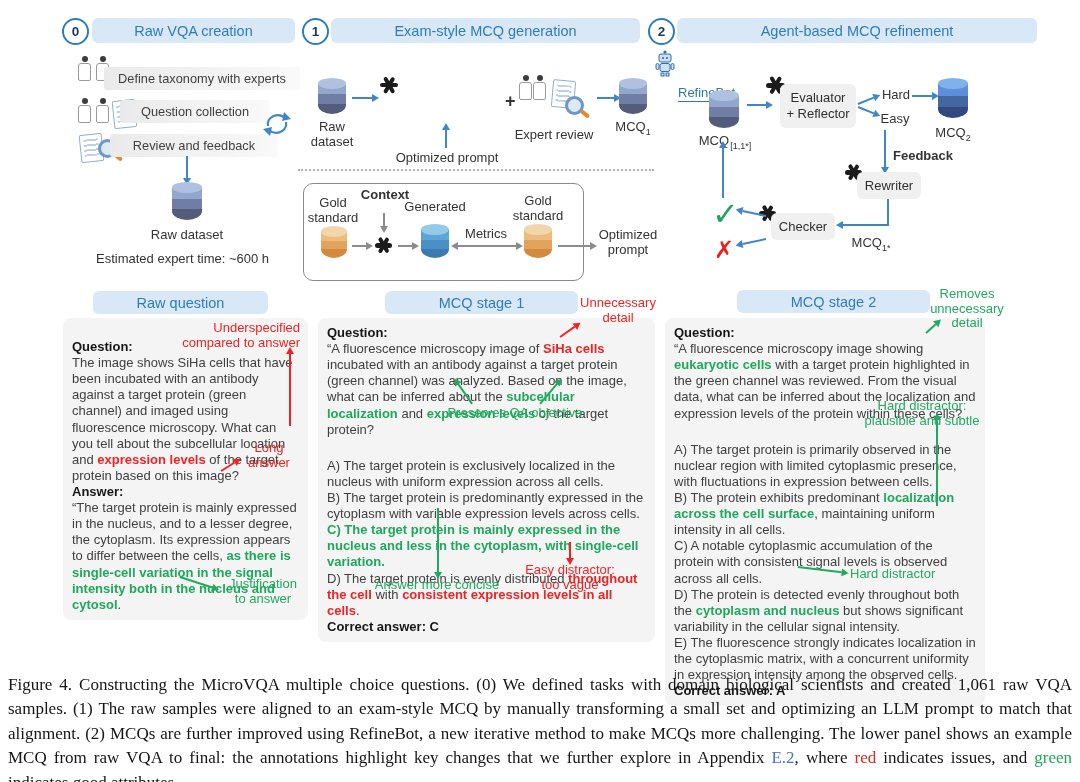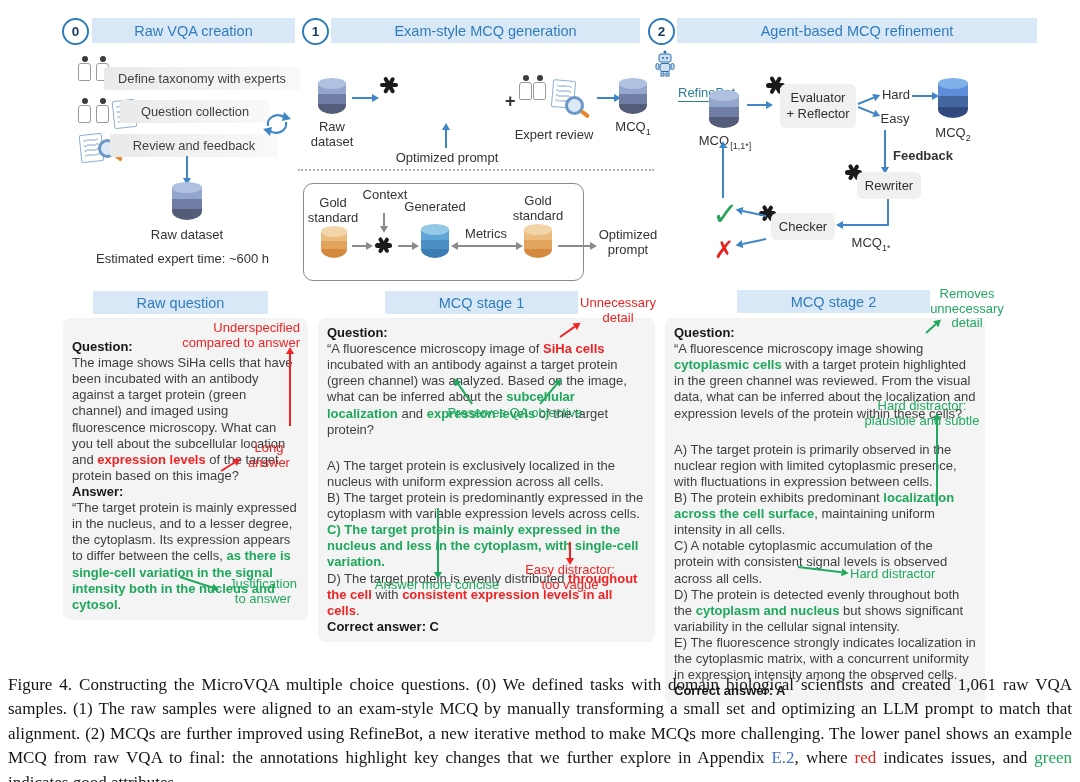--- a/index.html
+++ b/index.html
@@ -1,20 +1,20 @@
 <!DOCTYPE html>
 <html><head>
 <meta charset="utf-8">
 <style>
   html,body{margin:0;padding:0;background:#fff;}
   .root{position:relative;width:1080px;height:782px;background:#fff;overflow:hidden;
         font-family:"Liberation Sans","DejaVu Sans",sans-serif;}
 
   
-  .pill{position:absolute;background:#d9e8f6;border-radius:0;display:flex;align-items:center;
+  .pill{position:absolute;background:#d9e8f6;border-radius:6px;display:flex;align-items:center;
         justify-content:center;font-size:14.5px;color:#2f7cbd;height:25px;}
   .stagecirc{position:absolute;width:23px;height:23px;border:2.5px solid #2f7cbd;border-radius:50%;
         background:#fff;display:flex;align-items:center;justify-content:center;
         font-size:13.5px;font-weight:700;color:#163a5e;}
   .step{position:absolute;height:23px;background:linear-gradient(90deg,#eaeaea,#f9f9f9);
         border-radius:3px;display:flex;align-items:center;justify-content:center;
         font-size:12.8px;color:#3f3f3f;}
   .dlab{position:absolute;font-size:13px;color:#333;text-align:center;white-space:pre-line;line-height:1.15;}
   .fbox{position:absolute;background:#f0f0f1;border-radius:6px;display:flex;align-items:center;
         justify-content:center;text-align:center;font-size:13px;color:#2e2e2e;white-space:pre-line;line-height:1.2;}
@@ -152,21 +152,21 @@
   <div class="db db-raw" style="left:619px;top:84px;width:28px;height:30px;"></div>
   <div class="dlab" style="left:610px;top:120px;width:46px;"><span>MCQ</span><sub>1</sub></div>
 
   <div class="dotted" style="left:298px;top:169px;width:356px;"></div>
 
   <div class="dspybox" style="left:303px;top:183px;width:279px;height:96px;"></div>
   <div class="dlab" style="left:300px;top:196px;width:66px;">Gold
 standard</div>
   <div class="db db-gold" style="left:321px;top:232px;width:26px;height:26px;"></div>
   <div class="arr h hr gray" style="left:352px;top:245px;width:14px;"></div>
-  <div class="dlab" style="left:358px;top:188px;width:54px;">Context</div>
+  <div class="dlab" style="left:358px;top:188px;width:54px;font-weight:bold;">Context</div>
   <div class="arr v hd gray" style="left:383px;top:213px;height:13px;"></div>
   <div class="gpt" style="left:375px;top:237px;width:17px;height:17px;">
       <i></i>
       <i></i>
       <i></i>
     </div>
   <div class="arr h hr gray" style="left:398px;top:245px;width:14px;"></div>
   <div class="dlab" style="left:404px;top:200px;width:62px;">Generated</div>
   <div class="db db-cyan" style="left:421px;top:230px;width:28px;height:28px;"></div>
   <div class="dlab" style="left:460px;top:227px;width:52px;">Metrics</div>
@@ -272,21 +272,21 @@
   <div class="arr h hr thin greenc" style="left:540px;top:403px;width:26px;transform:rotate(-50deg);transform-origin:left center;"></div>
   <div class="arr v hd thin greenc" style="left:437px;top:508px;height:64px;"></div>
   <div class="ann green" style="left:352px;top:578px;width:170px;">Answer more concise</div>
   <div class="arr v hd thin redc" style="left:569px;top:542px;height:16px;"></div>
   <div class="ann red" style="left:520px;top:563px;width:100px;">Easy distractor:
 too vague</div>
 
   <div class="pill" style="left:737px;top:290px;width:193px;height:23px;">MCQ stage 2</div>
   <div class="gbox" style="left:665px;top:318px;width:320px;min-height:330px;">
     <span class="blab">Question:</span><br>
-    <span><span>“A fluorescence microscopy image showing </span><span class="seg-g">cytoplasmic cells</span><span> with a target protein highlighted in the green channel was reviewed. From the visual data, what can be inferred about the localization and expression levels of the protein within these cells?</span></span>
+    <span><span>“A fluorescence microscopy image showing </span><span class="seg-g">eukaryotic cells</span><span> with a target protein highlighted in the green channel was reviewed. From the visual data, what can be inferred about the localization and expression levels of the protein within these cells?</span></span>
     <div class="options">
       <div class="opt"><span>A) The target protein is primarily observed in the nuclear region with limited cytoplasmic presence, with fluctuations in expression between cells.</span></div>
       <div class="opt"><span>B) The protein exhibits predominant </span><span class="seg-g">localization across the cell surface</span><span>, maintaining uniform intensity in all cells.</span></div>
       <div class="opt"><span>C) A notable cytoplasmic accumulation of the protein with consistent signal levels is observed across all cells.</span></div>
       <div class="opt"><span>D) The protein is detected evenly throughout both the </span><span class="seg-g">cytoplasm and nucleus</span><span> but shows significant variability in the cellular signal intensity.</span></div>
       <div class="opt"><span>E) The fluorescence strongly indicates localization in the cytoplasmic matrix, with a concurrent uniformity in expression intensity among the observed cells.</span></div>
     </div>
     <div class="correct">Correct answer: A</div>
   </div>
   <div class="ann green" style="left:922px;top:287px;width:90px;">Removes

